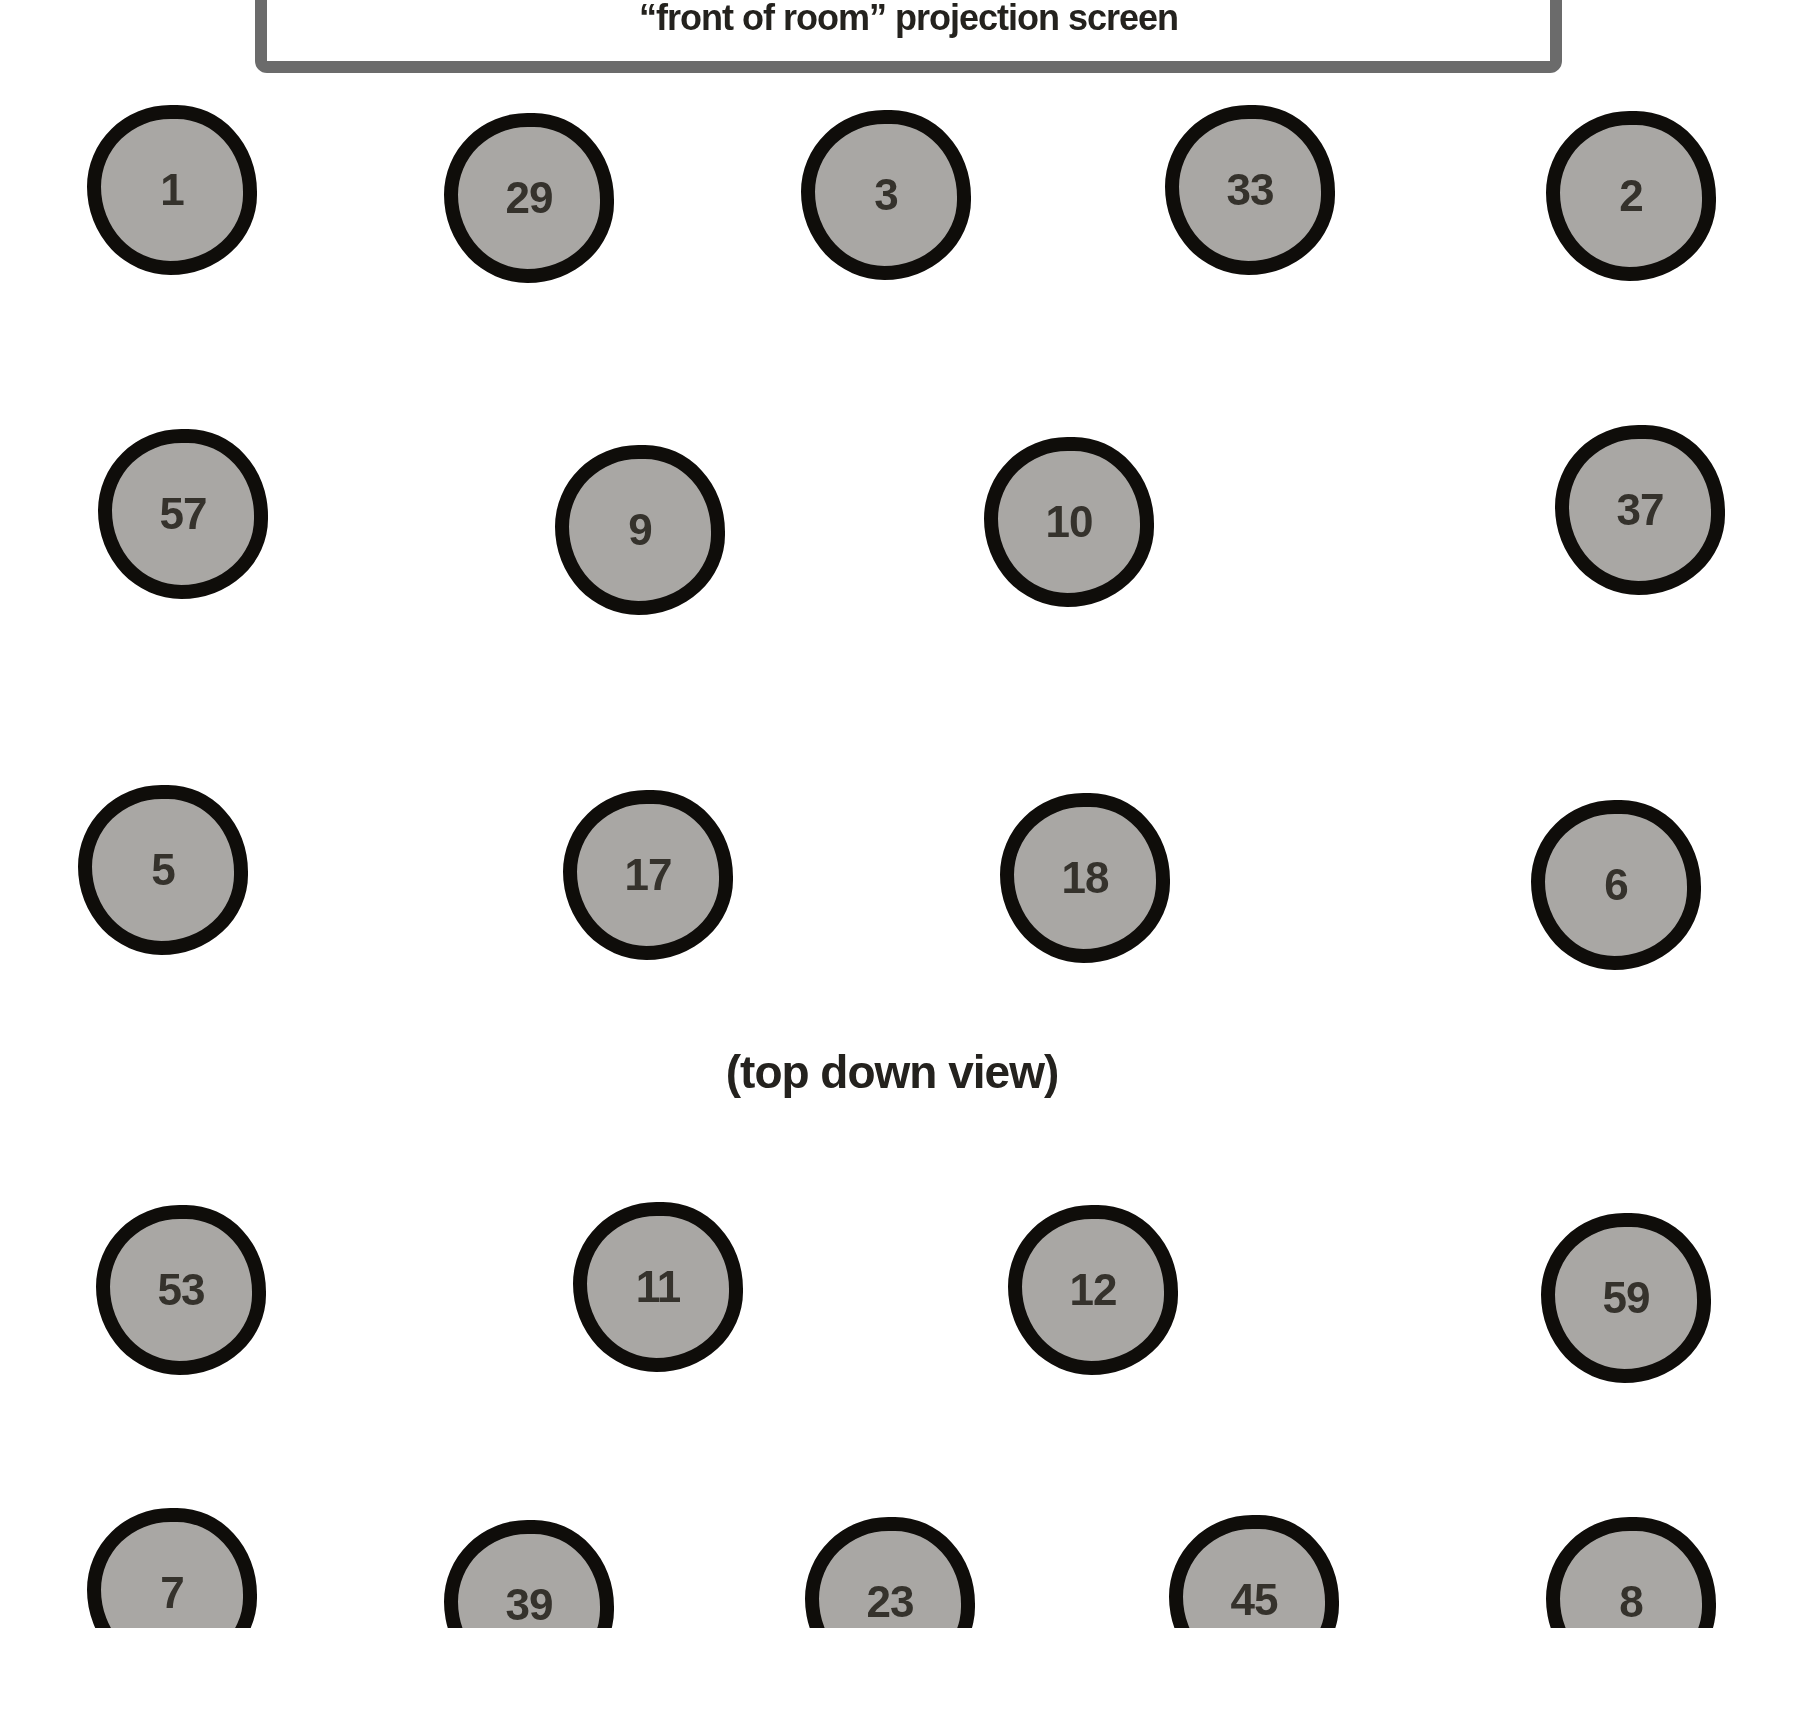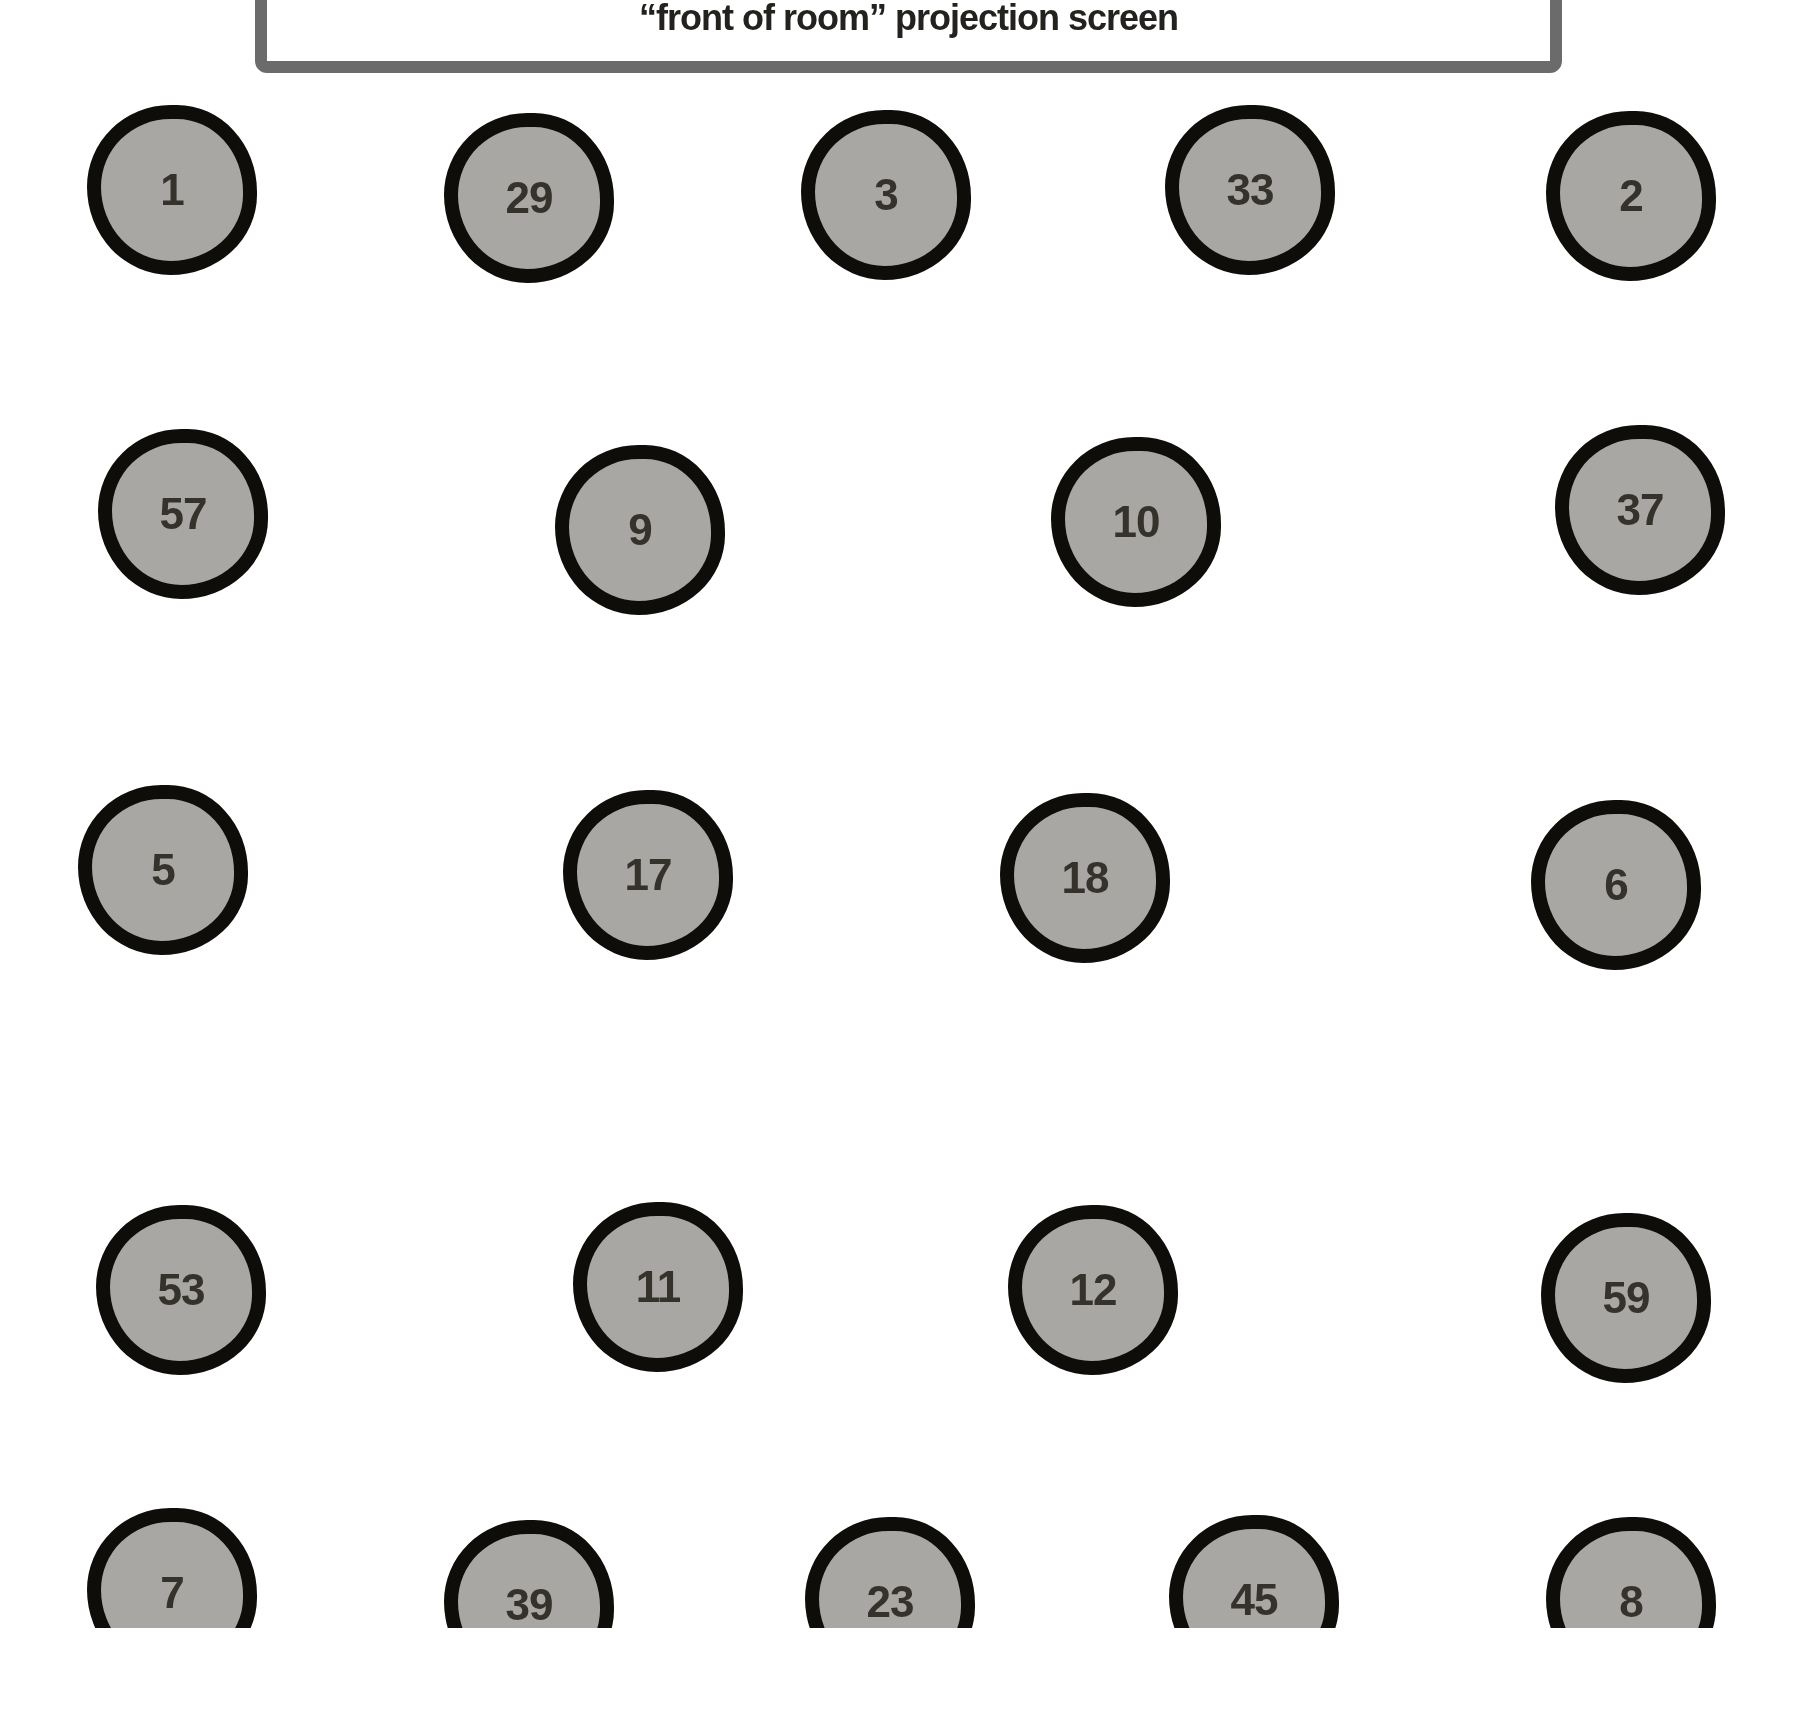--- a/index.html
+++ b/index.html
@@ -75,20 +75,21 @@
 </head>
 <body>
 
 <div id="canvas" style="--bg: #ffffff; --ink: #24221e; --screen-border: #6b6b6b; --spk-fill: #a9a7a4; --spk-border: #0f0d0a; --spk-num: #35322c;">
 
   <div class="screen">
     <div class="screen-label">“front of room” projection screen</div>
   </div>
 
 
+  <div class="title sub">(top down view)</div>
 
   <div id="speakers">
       <div class="speaker" style="left: 87px; top: 105px;">
       <span class="num">1</span>
     </div>
       <div class="speaker" style="left: 444px; top: 113px;">
       <span class="num">29</span>
     </div>
       <div class="speaker" style="left: 801px; top: 110px;">
       <span class="num">3</span>
@@ -98,21 +99,21 @@
     </div>
       <div class="speaker" style="left: 1546px; top: 111px;">
       <span class="num">2</span>
     </div>
       <div class="speaker" style="left: 98px; top: 429px;">
       <span class="num">57</span>
     </div>
       <div class="speaker" style="left: 555px; top: 445px;">
       <span class="num">9</span>
     </div>
-      <div class="speaker" style="left: 1051px; top: 437px;">
+      <div class="speaker" style="left: 984px; top: 437px;">
       <span class="num">10</span>
     </div>
       <div class="speaker" style="left: 1555px; top: 425px;">
       <span class="num">37</span>
     </div>
       <div class="speaker" style="left: 78px; top: 785px;">
       <span class="num">5</span>
     </div>
       <div class="speaker" style="left: 563px; top: 790px;">
       <span class="num">17</span>

